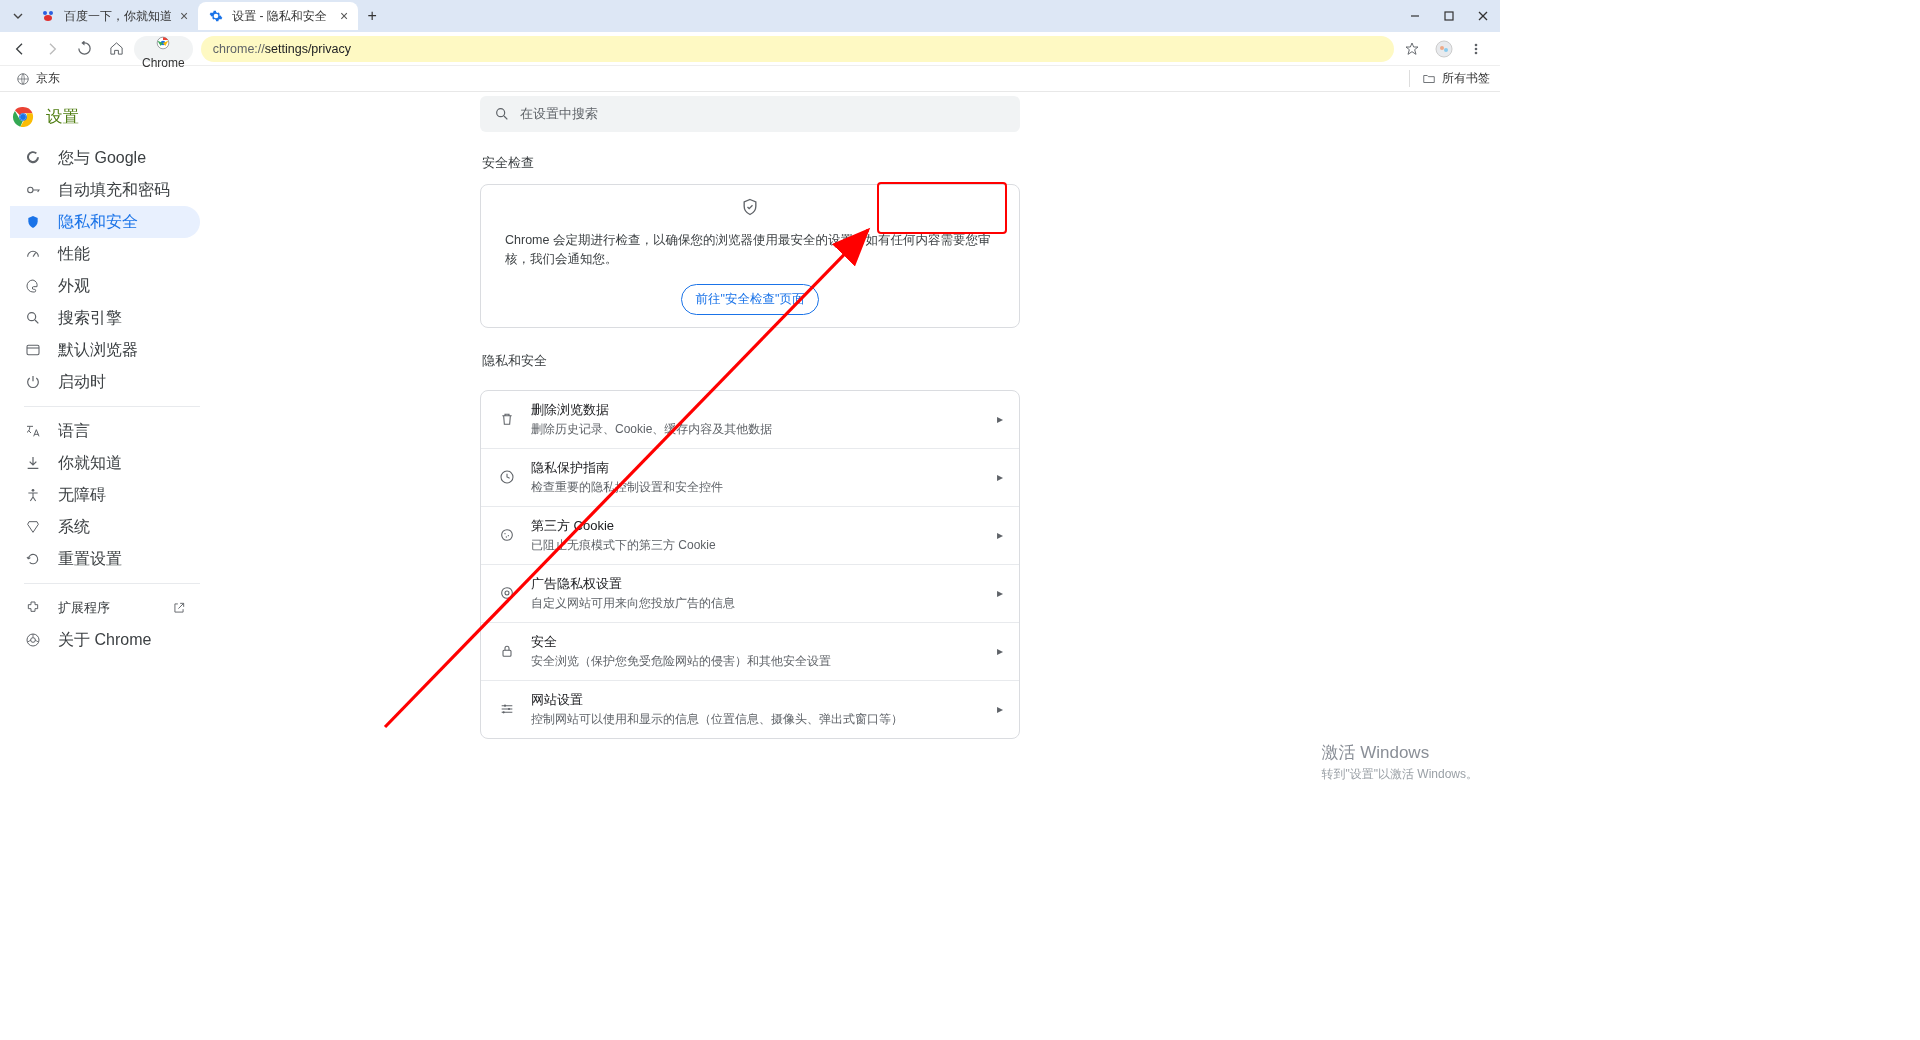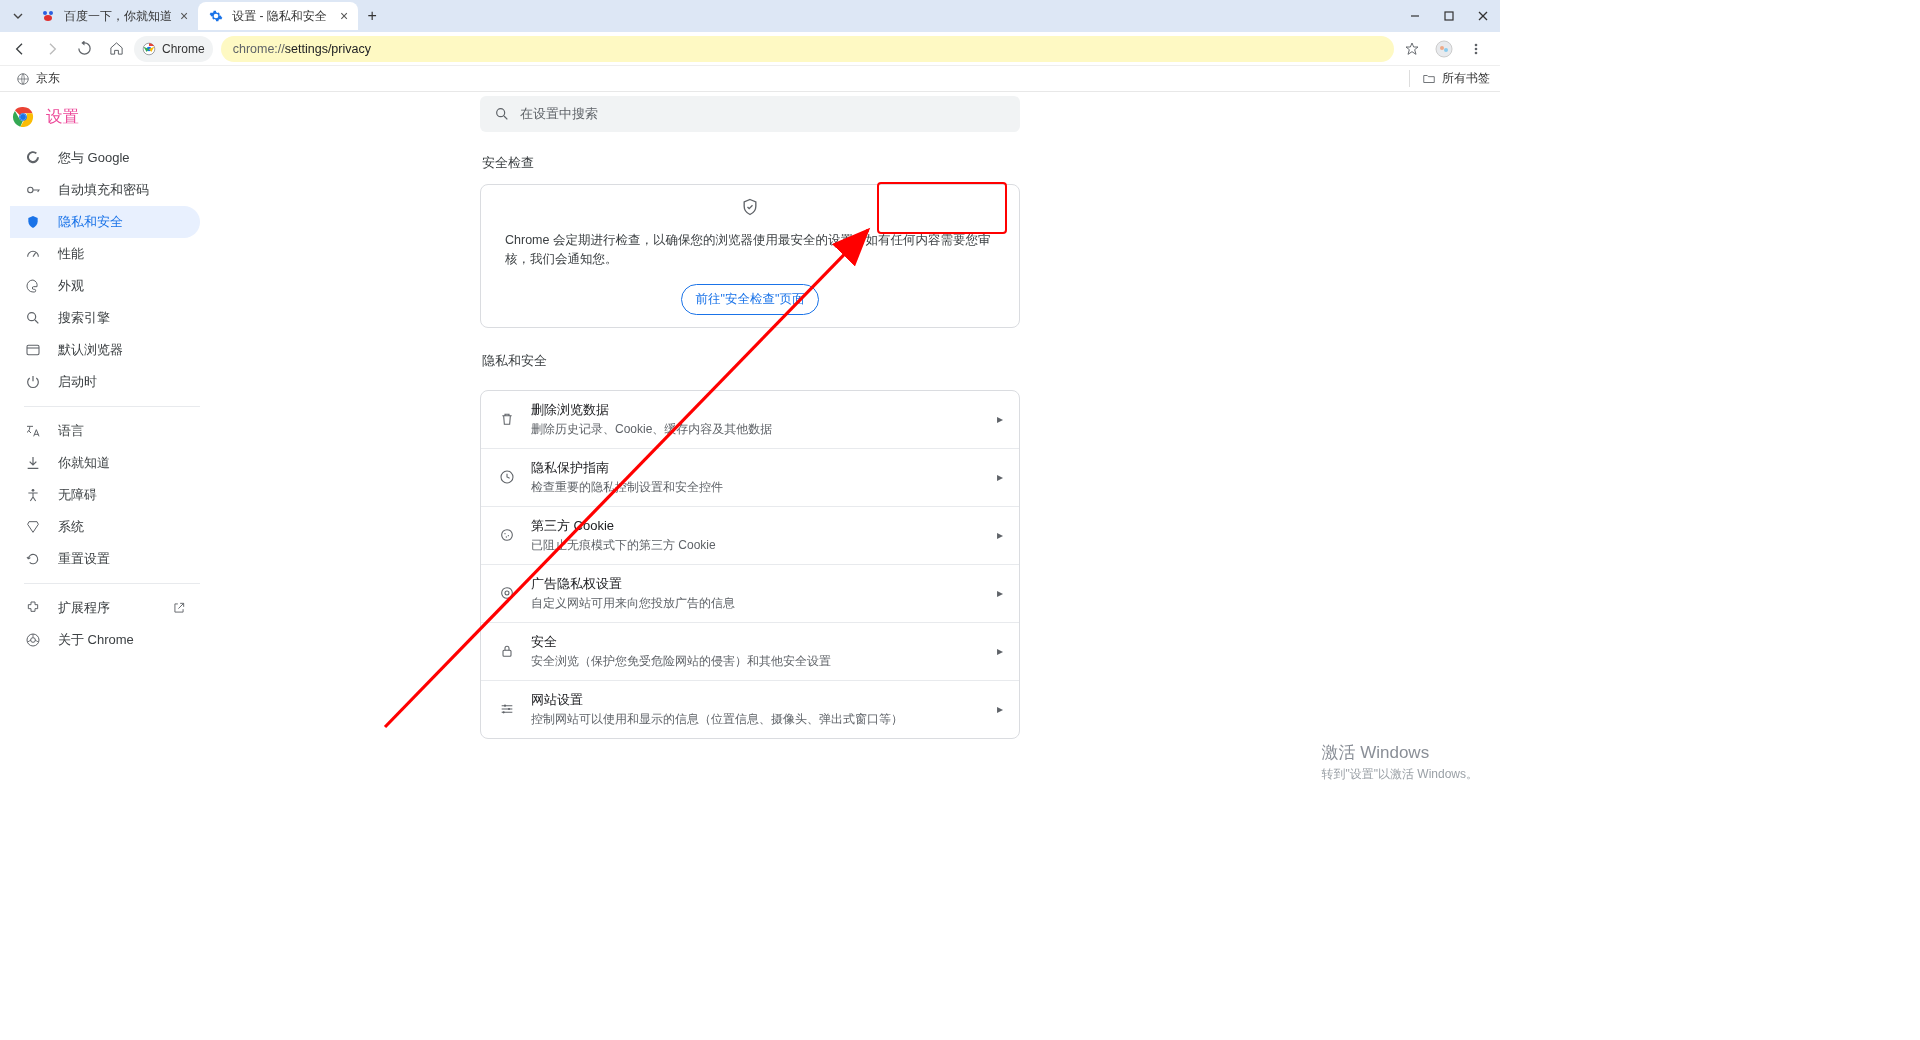--- a/index.html
+++ b/index.html
@@ -14,42 +14,42 @@
 .tab-favicon { width: 16px; height: 16px; display:inline-flex; align-items:center; justify-content:center; }
 .tab-close { color:#555; font-size:14px; margin-left:auto; }
 .newtab { width:28px; height:28px; display:flex; align-items:center; justify-content:center; color:#333; font-size:16px; }
 .titlebar-right { margin-left:auto; display:flex; align-items:center; gap:0; }
 .winbtn { width:34px; height:32px; display:flex; align-items:center; justify-content:center; color:#333; }
 
 
 .addrbar { height: 34px; background:#fff; display:flex; align-items:center; padding: 0 6px; gap:4px; border-bottom: 1px solid #eee; }
 .navbtn { width:28px; height:28px; display:flex; align-items:center; justify-content:center; color:#555; border-radius:50%; }
 .navbtn.disabled { color:#bbb; }
-.addr-chip { height:26px; background:#f1f3f4; border-radius:13px; display:flex; align-items:center; padding:0 8px; gap:6px; font-size:12px; color:#333; }
+.addr-chip { height:26px; background:#f1f3f4; border-radius:13px; display:flex; align-items:center; padding:0 8px; gap:6px; font-size:12px; color:#333;flex-direction:column; }
 .addr-url { flex:1; height:26px; background:#fef9c3; border-radius:13px; display:flex; align-items:center; padding:13px 12px; font-size:12.5px; color:#5f6368; margin-left:4px; }
 .addr-url .scheme { color:#5f6368; }
 .addr-url .path { color:#202124; }
 .addr-right { display:flex; align-items:center; gap:4px; padding-right:4px; }
 
 
 .bookmarkbar { height: 26px; background:#fff; display:flex; align-items:center; padding:0 10px; gap:8px; font-size:12px; color:#333; border-bottom:1px solid #e8e8e8;}
 .bk-item { display:flex; align-items:center; gap:6px; padding: 2px 6px; }
 .bk-right { margin-left:auto; display:flex; align-items:center; gap:6px; color:#333; border-left:1px solid #ddd; padding-left:12px;}
 
 
 .page { position:relative; height: calc(813px - 32px - 34px - 26px); }
 
 
 .settings-hdr { position:absolute; left:12px; top:14px; display:flex; align-items:center; gap:12px; }
 .chrome-logo { width:22px; height:22px; }
-.settings-title { font-size:16.5px; color:#ec4899; font-weight:500; }
+.settings-title { font-size:16.5px; color:#4d7c0f; font-weight:500; }
 
 
 .sidenav { position:absolute; left:10px; top:50px; width:190px; }
-.side-item { display:flex; align-items:center; gap:16px; height:32px; padding:0 14px; font-size:13px; color:#3c4043; border-radius:0 16px 16px 0; cursor:pointer; }
+.side-item { display:flex; align-items:center; gap:16px; height:32px; padding:0 14px; font-size:16px; color:#3c4043; border-radius:0 16px 16px 0; cursor:pointer; }
 .side-item.active { background:#e8f0fe; color:#1a73e8; }
 .side-item.active .side-ico { color:#1a73e8; }
 .side-ico { width:18px; display:flex; align-items:center; justify-content:center; color:#5f6368; }
 .side-sep { height:1px; background:#e8eaed; margin:8px 0 8px 14px; }
 .side-ext { display:flex; align-items:center; gap:16px; height:32px; padding:0 14px; font-size:13px; color:#3c4043; }
 .ext-launch { margin-left:auto; color:#5f6368; }
 
 
 .main { position:absolute; left:480px; top:4px; width:540px; }
 .search-wrap { height:36px; background:#f1f3f4; border-radius:6px; display:flex; align-items:center; padding:0 14px; gap:10px; color:#5f6368; font-size:13px; margin-bottom: 22px; }

